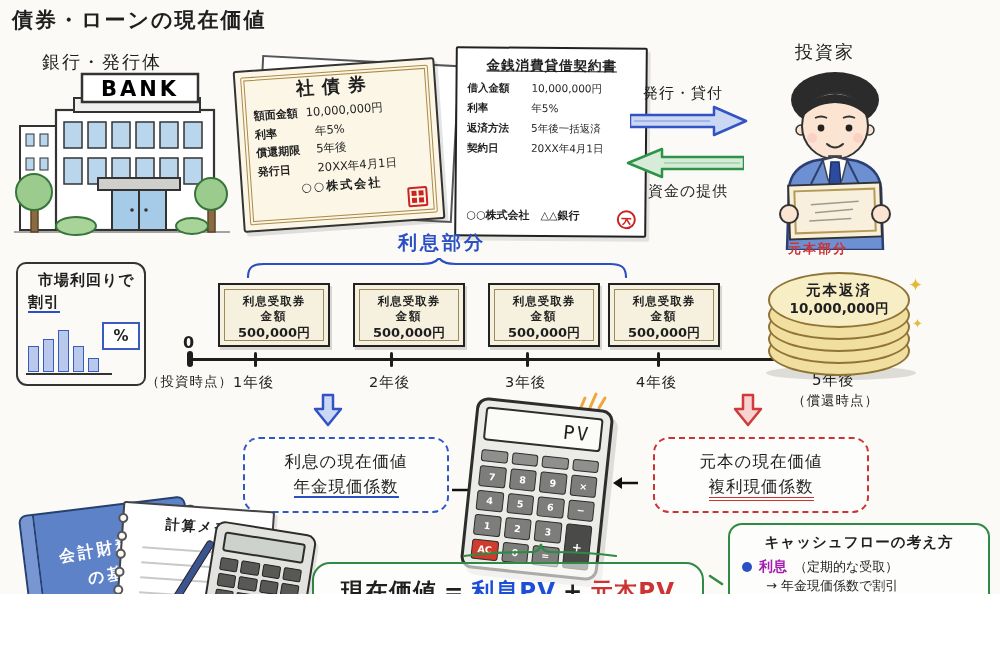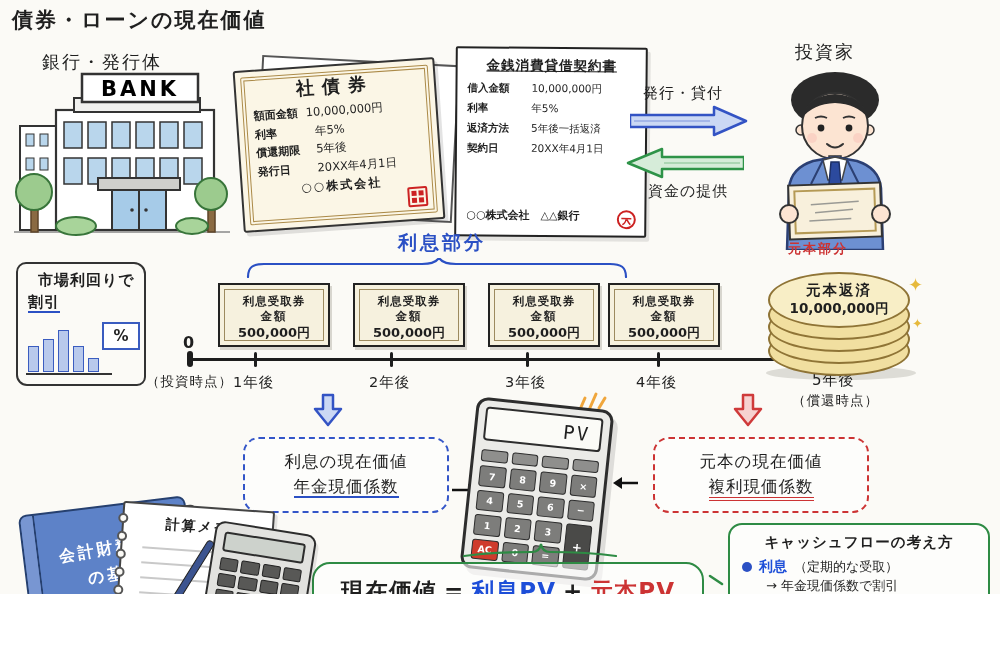--- a/index.html
+++ b/index.html
@@ -439,21 +439,21 @@
         <div class="mini-key"></div>
         <div class="mini-key"></div>
         <div class="mini-key" style="background:#2f2f2d;"></div>
     </div>
   </div>
 
   <div class="abs cf-box" style="left:728px;top:523px;width:262px;height:120px;">
     <div class="cf-title">キャッシュフローの考え方</div>
     <div class="cf-item">
       <span class="cf-dot" style="background:#2b50c4;"></span>
-      <span class="cf-term" style="color:#1d4ed8;">利息</span>
+      <span class="cf-term" style="color:#a21caf;">利息</span>
       <span class="cf-note">（定期的な受取）</span>
     </div>
     <div class="cf-method">→ 年金現価係数で割引</div>
     <div class="cf-method">→ 複利現価係数で割引</div>
   </div>
 
   <div class="abs" style="left:286px;top:662px;width:452px;height:5px;background:#2a2a2a;border-radius:2px;"></div>
 </div>
 
 </body></html>

